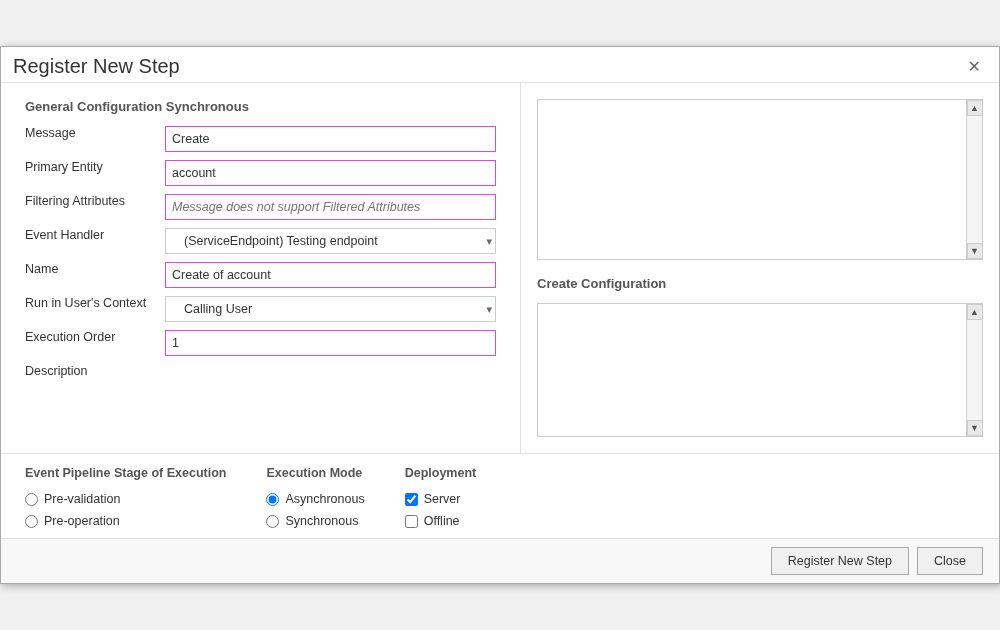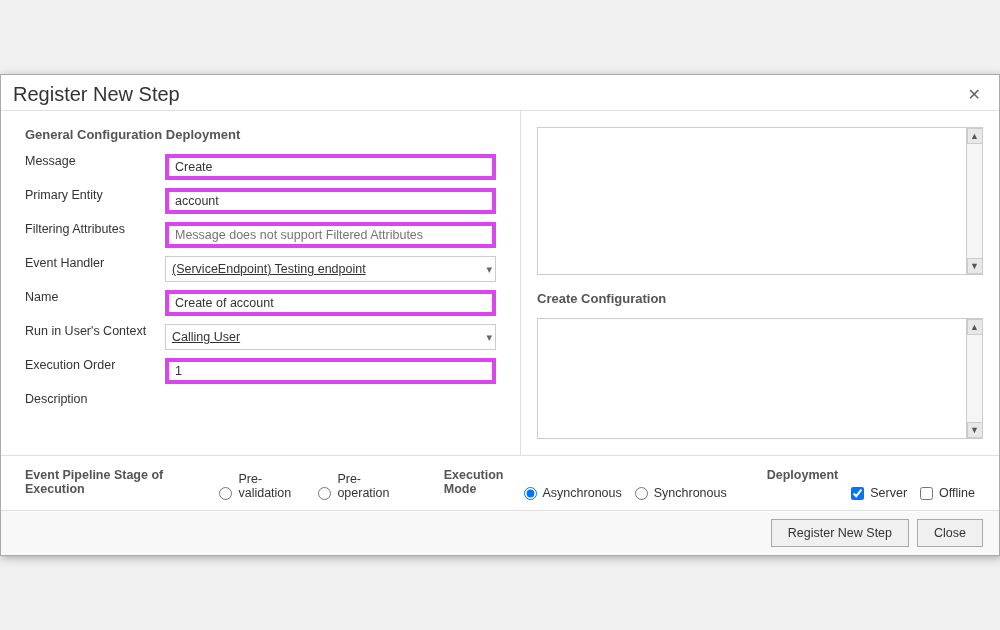--- a/index.html
+++ b/index.html
@@ -10,21 +10,21 @@
       display: flex;
       align-items: center;
       justify-content: center;
       width: 1000px;
       height: 630px;
       overflow: hidden;
     }
     .dialog {
       background: #fff;
       width: 1000px;
-      height: 482px;
+      height: 538px;
       position: relative;
       border: 1px solid #aaa;
       box-shadow: 2px 2px 8px rgba(0,0,0,0.3);
       display: flex;
       flex-direction: column;
     }
     .title-bar {
       display: flex;
       align-items: center;
       justify-content: space-between;
@@ -76,49 +76,49 @@
     }
     .form-label {
       width: 140px;
       min-width: 140px;
       color: #333;
       font-size: 12.5px;
     }
     .form-control {
       flex: 1;
       height: 26px;
-      border: 4px solid #d946ef;
+      border: 1px solid #d946ef;
       padding: 2px 6px;
       font-size: 12.5px;
       color: #333;
       background: #fff;
     }
     .form-control:disabled, .form-control.placeholder-only {
       background: #f5f5f5;
       color: #aaa;
     }
     .form-control.placeholder-style {
       color: #bbb;
+      font-style: italic;
     }
     .select-wrapper {
       flex: 1;
       position: relative;
     }
     .select-wrapper select {
       width: 100%;
       height: 26px;
       border: 1px solid #ccc;
-      padding: 2px 6px;
+      padding: 2px 18px;
       font-size: 12.5px;
       color: #333;
       background: #fff;
       appearance: none;
       -webkit-appearance: none;
       cursor: pointer;
-      text-decoration: underline;
     }
     .select-arrow {
       position: absolute;
       right: 4px;
       top: 50%;
       transform: translateY(-50%);
       pointer-events: none;
       color: #666;
       font-size: 11px;
     }
@@ -158,21 +158,22 @@
       padding: 12px 24px 8px 24px;
       border-top: 1px solid #e0e0e0;
     }
     .pipeline-section {
       display: flex;
       gap: 40px;
       margin-bottom: 0;
     }
     .pipeline-group {
       display: flex;
-      gap: 13px;
+      flex-direction: column;
+      gap: 6px;
     }
     .pipeline-group-title {
       font-size: 12.5px;
       font-weight: 600;
       color: #555;
       margin-bottom: 6px;
     }
     .radio-row, .checkbox-row {
       display: flex;
       align-items: flex-end;
@@ -217,21 +218,21 @@
 <div class="dialog">
 
   <div class="title-bar">
     <h1>Register New Step</h1>
     <button class="close-btn">✕</button>
   </div>
 
   <div class="dialog-body">
 
     <div class="left-panel">
-      <div class="section-title">General Configuration Deployment</div>
+      <div class="section-title">General Configuration Synchronous</div>
 
       <div class="form-row">
         <label class="form-label">Message</label>
         <input type="text" class="form-control" value="Create" style="">
       </div>
 
       <div class="form-row">
         <label class="form-label">Primary Entity</label>
         <input type="text" class="form-control" value="account" style="">
       </div>

